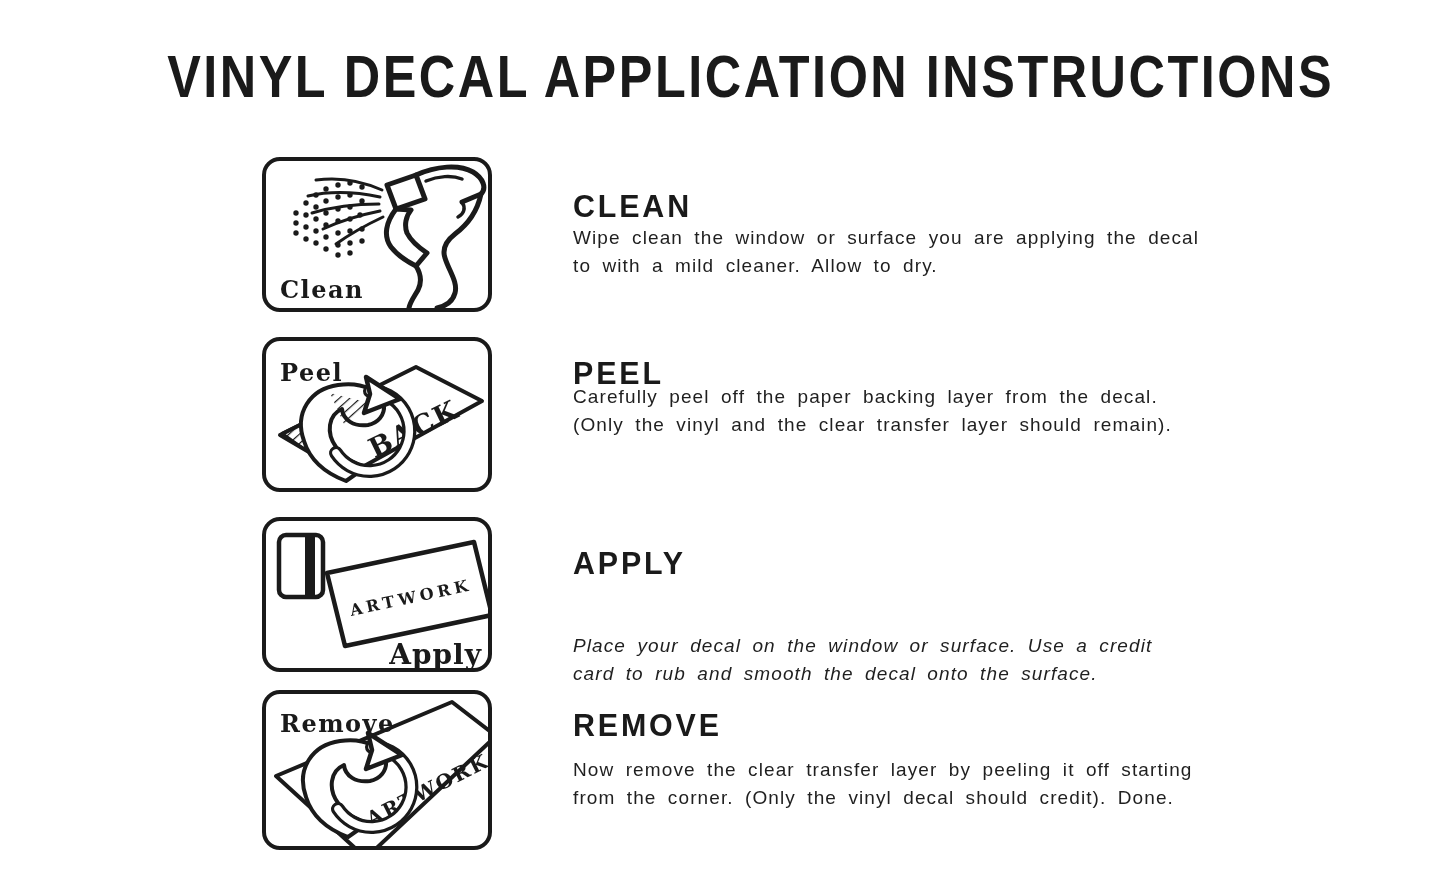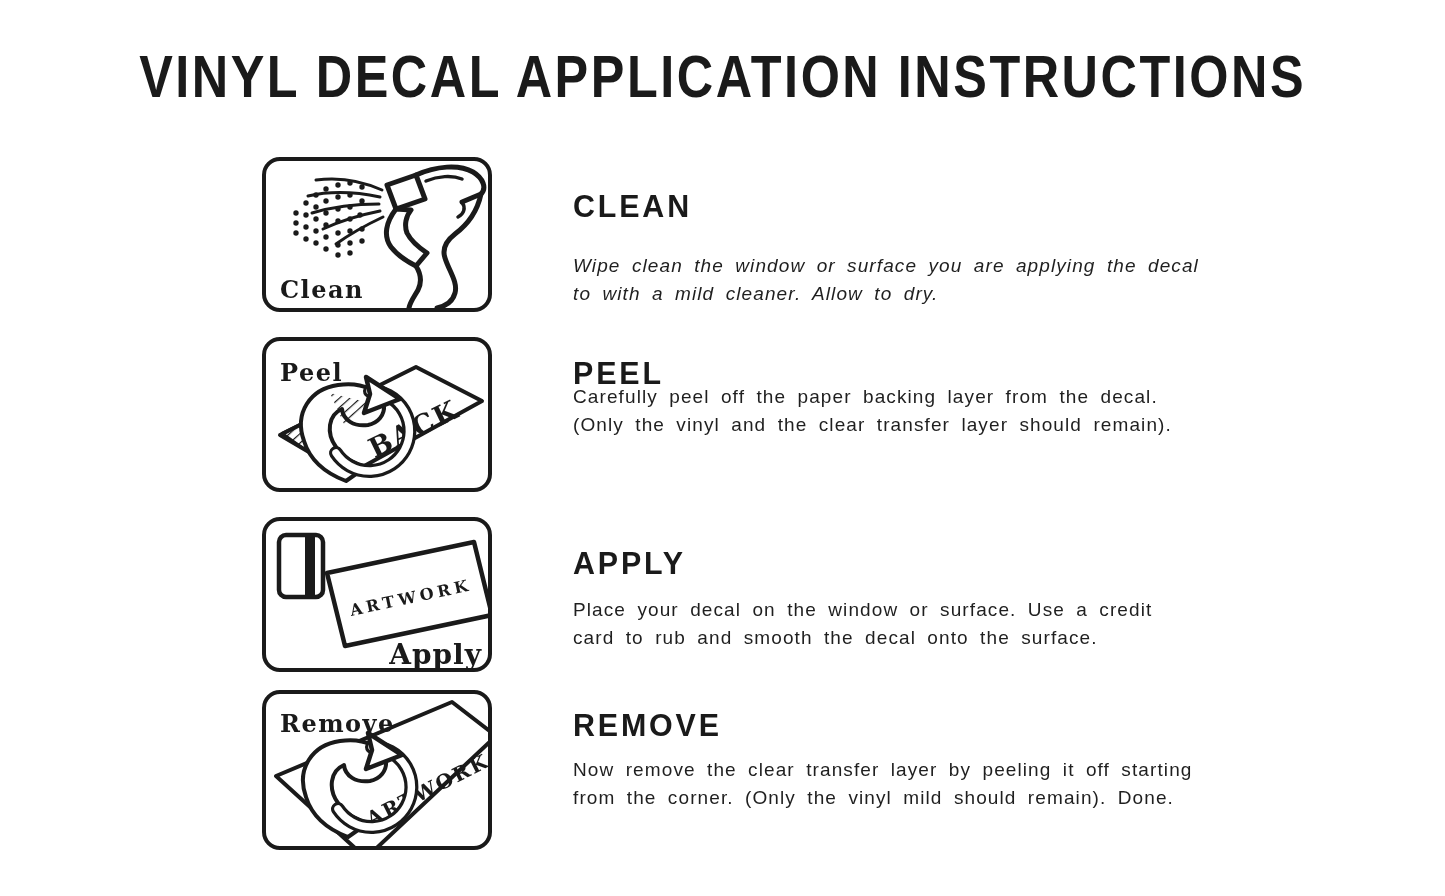--- a/index.html
+++ b/index.html
@@ -4,21 +4,21 @@
 <style>
   html,body { margin:0; padding:0; }
   body {
     width:1445px; height:896px; position:relative; overflow:hidden;
     background:#ffffff;
     font-family:"Liberation Sans", sans-serif;
     color:#1a1a1a;
   }
   .title-wrap {
     position:absolute; top:47px; left:0; right:0;
-    display:flex; justify-content:center;
+    display:flex; justify-content:flex-end;
   }
   .title {
     font-weight:700; font-size:60px; line-height:1;
     letter-spacing:3px; white-space:nowrap;
     transform:scaleX(0.84); transform-origin:center top;
   }
   .icon-box {
     position:absolute; left:262px; width:222px; height:147px;
     border:4px solid #1a1a1a; border-radius:18px; background:#fff;
   }
@@ -99,21 +99,21 @@
       <path d="M160,20 C172,15 186,14 196,18" fill="none" stroke-width="3.5"></path>
       <path d="M196,41 C200,47 198,53 192,56" fill="none" stroke-width="3.5"></path>
       <path d="M130,48 C120,61 117,75 125,86 C132,95 142,101 150,105 L161,92 C152,86 145,80 141,72 C138,64 140,55 145,49 Z" fill="#fff" stroke-width="5"></path>
       <path d="M215,33 C211,52 201,64 189,73 C180,80 176,88 179,97 C183,110 192,121 189,132 C187,140 180,145 171,147" fill="none" stroke-width="5"></path>
       <path d="M150,105 C155,113 156,121 152,129 C148,136 144,141 143,147" fill="none" stroke-width="5"></path>
     </g>
     <text class="serif-label" x="14" y="137" font-family="DejaVu Serif, serif" font-weight="bold" font-size="24" letter-spacing="1.5" fill="#1a1a1a">Clean</text>
   </svg>
 </div>
 <div class="step-heading" style="top:190px;">CLEAN</div>
-<div class="step-body" style="top:252px;font-style:italic;">Wipe clean the window or surface you are applying the decal
+<div class="step-body" style="top:224px;">Wipe clean the window or surface you are applying the decal
 to with a mild cleaner. Allow to dry.</div>
 
 <div class="icon-box" style="top:337px;">
   <svg width="222" height="147" viewBox="0 0 222 147">
     <defs>
       <pattern id="hatchP" patternUnits="userSpaceOnUse" width="7" height="7" patternTransform="rotate(48)">
         <line x1="0" y1="0" x2="0" y2="7" stroke="#1a1a1a" stroke-width="2.4"></line>
       </pattern>
     </defs>
     <g stroke="#1a1a1a" stroke-linejoin="round" stroke-linecap="round">
@@ -138,31 +138,31 @@
     <g stroke="#1a1a1a" stroke-linejoin="round">
       <rect x="13" y="14" width="44" height="62" rx="7" fill="#fff" stroke-width="4.5"></rect>
       <rect x="39" y="16" width="10" height="58" fill="#1a1a1a" stroke="none"></rect>
       <polygon points="61,52 208,21 226,94 79,125" fill="#fff" stroke-width="4.5"></polygon>
       <text transform="translate(146,82) rotate(-12)" text-anchor="middle" font-family="DejaVu Serif, serif" font-weight="bold" font-size="16" letter-spacing="4" fill="#1a1a1a" stroke="none">ARTWORK</text>
       <text x="216" y="143" text-anchor="end" font-family="DejaVu Serif, serif" font-weight="bold" font-size="28" letter-spacing="1" fill="#1a1a1a" stroke="none">Apply</text>
     </g>
   </svg>
 </div>
 <div class="step-heading" style="top:547px;">APPLY</div>
-<div class="step-body" style="top:596px;">Place your decal on the window or surface. Use a credit
+<div class="step-body" style="top:632px;font-style:italic;">Place your decal on the window or surface. Use a credit
 card to rub and smooth the decal onto the surface.</div>
 
 <div class="icon-box" style="top:690px; height:152px;">
   <svg width="222" height="152" viewBox="0 0 222 152">
     <g stroke="#1a1a1a" stroke-linejoin="round" stroke-linecap="round">
       <polygon points="10,82 186,8 230,42 100,164" fill="#fff" stroke-width="4"></polygon>
       <text transform="translate(165,102) rotate(-27)" text-anchor="middle" font-family="DejaVu Serif, serif" font-weight="bold" font-size="20" letter-spacing="2" fill="#1a1a1a" stroke="none">ARTWORK</text>
       <path d="M40,103 C30,75 46,51 74,47 C100,43 118,55 120,67 C121,77 114,85 104,87 C90,89 79,82 78,71 C64,77 62,95 72,109 C80,120 92,127 102,129 L82,143 C58,134 45,119 40,103 Z" fill="#fff" stroke-width="4"></path>
       <path d="M72,115 A40,40 0 1 0 106,53" fill="none" stroke="#1a1a1a" stroke-width="14"></path>
       <path d="M72,115 A40,40 0 1 0 106,53" fill="none" stroke="#fff" stroke-width="7.5"></path>
       <polygon points="102,39 136,61 100,75 106,56" fill="#fff" stroke-width="4.5"></polygon>
     </g>
     <text class="serif-label" x="14" y="38" font-family="DejaVu Serif, serif" font-weight="bold" font-size="24" letter-spacing="1.5" fill="#1a1a1a">Remove</text>
   </svg>
 </div>
 <div class="step-heading" style="top:709px;">REMOVE</div>
 <div class="step-body" style="top:756px;">Now remove the clear transfer layer by peeling it off starting
-from the corner. (Only the vinyl mild should remain). Done.</div>
+from the corner. (Only the vinyl decal should credit). Done.</div>
 
 </body></html>

